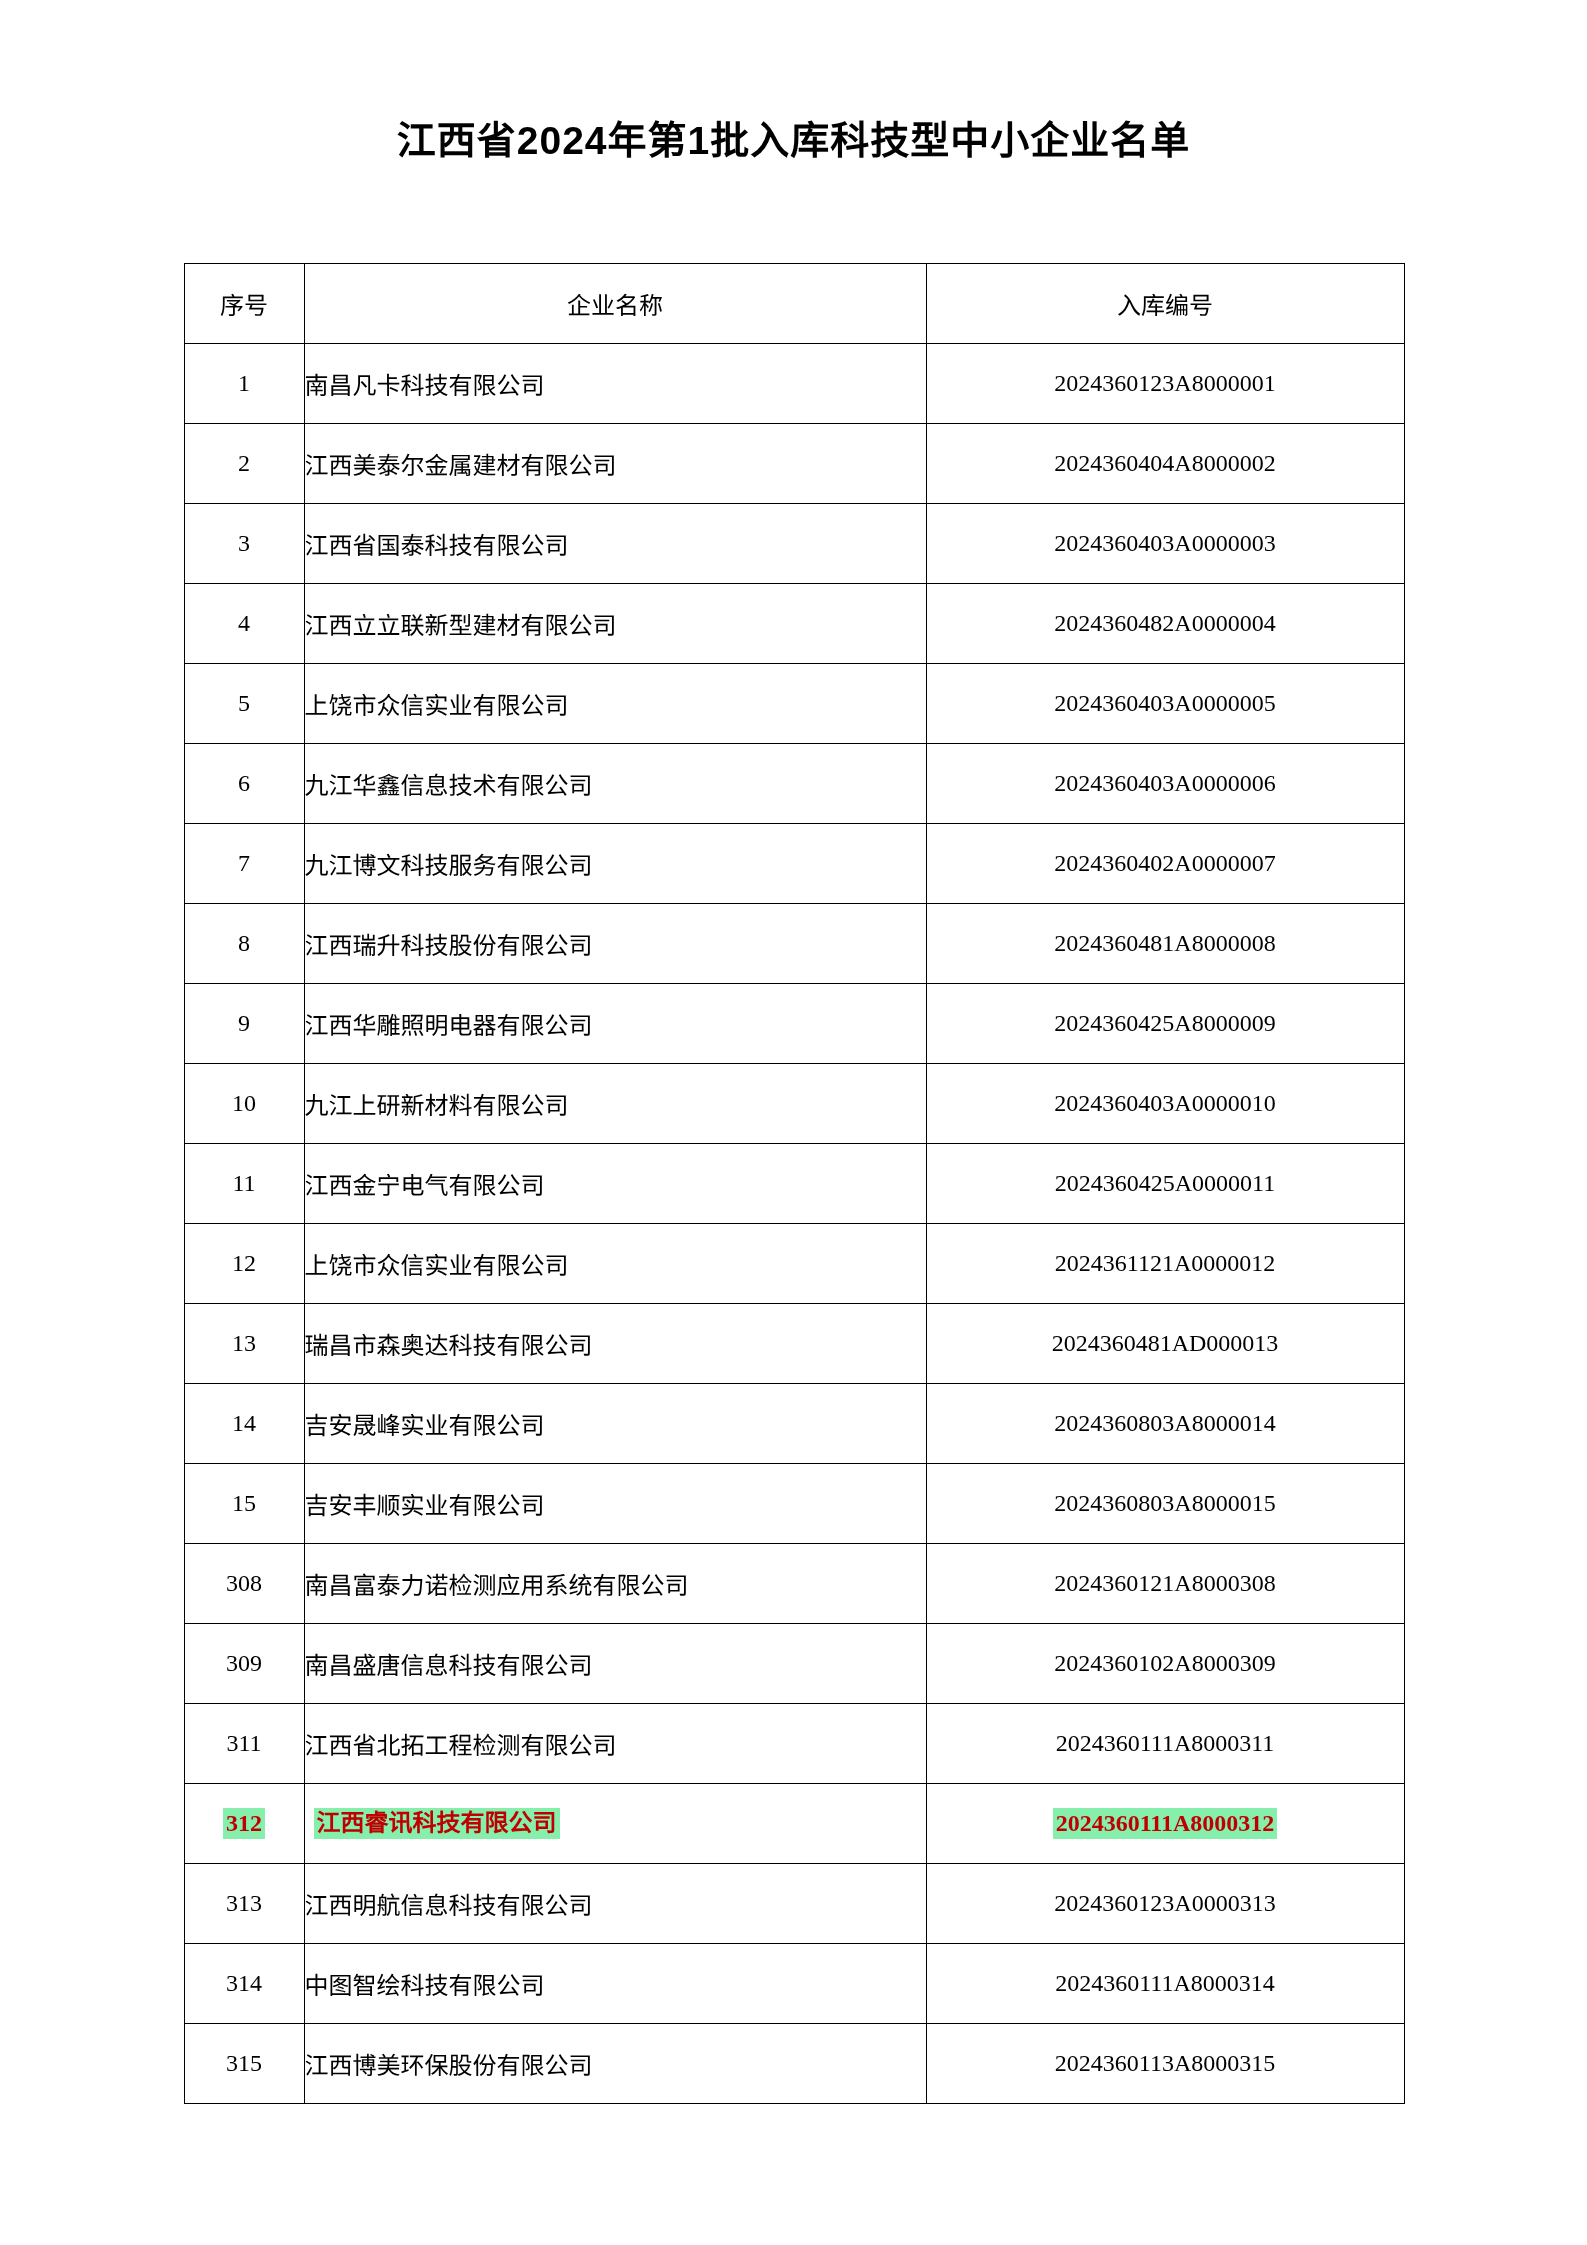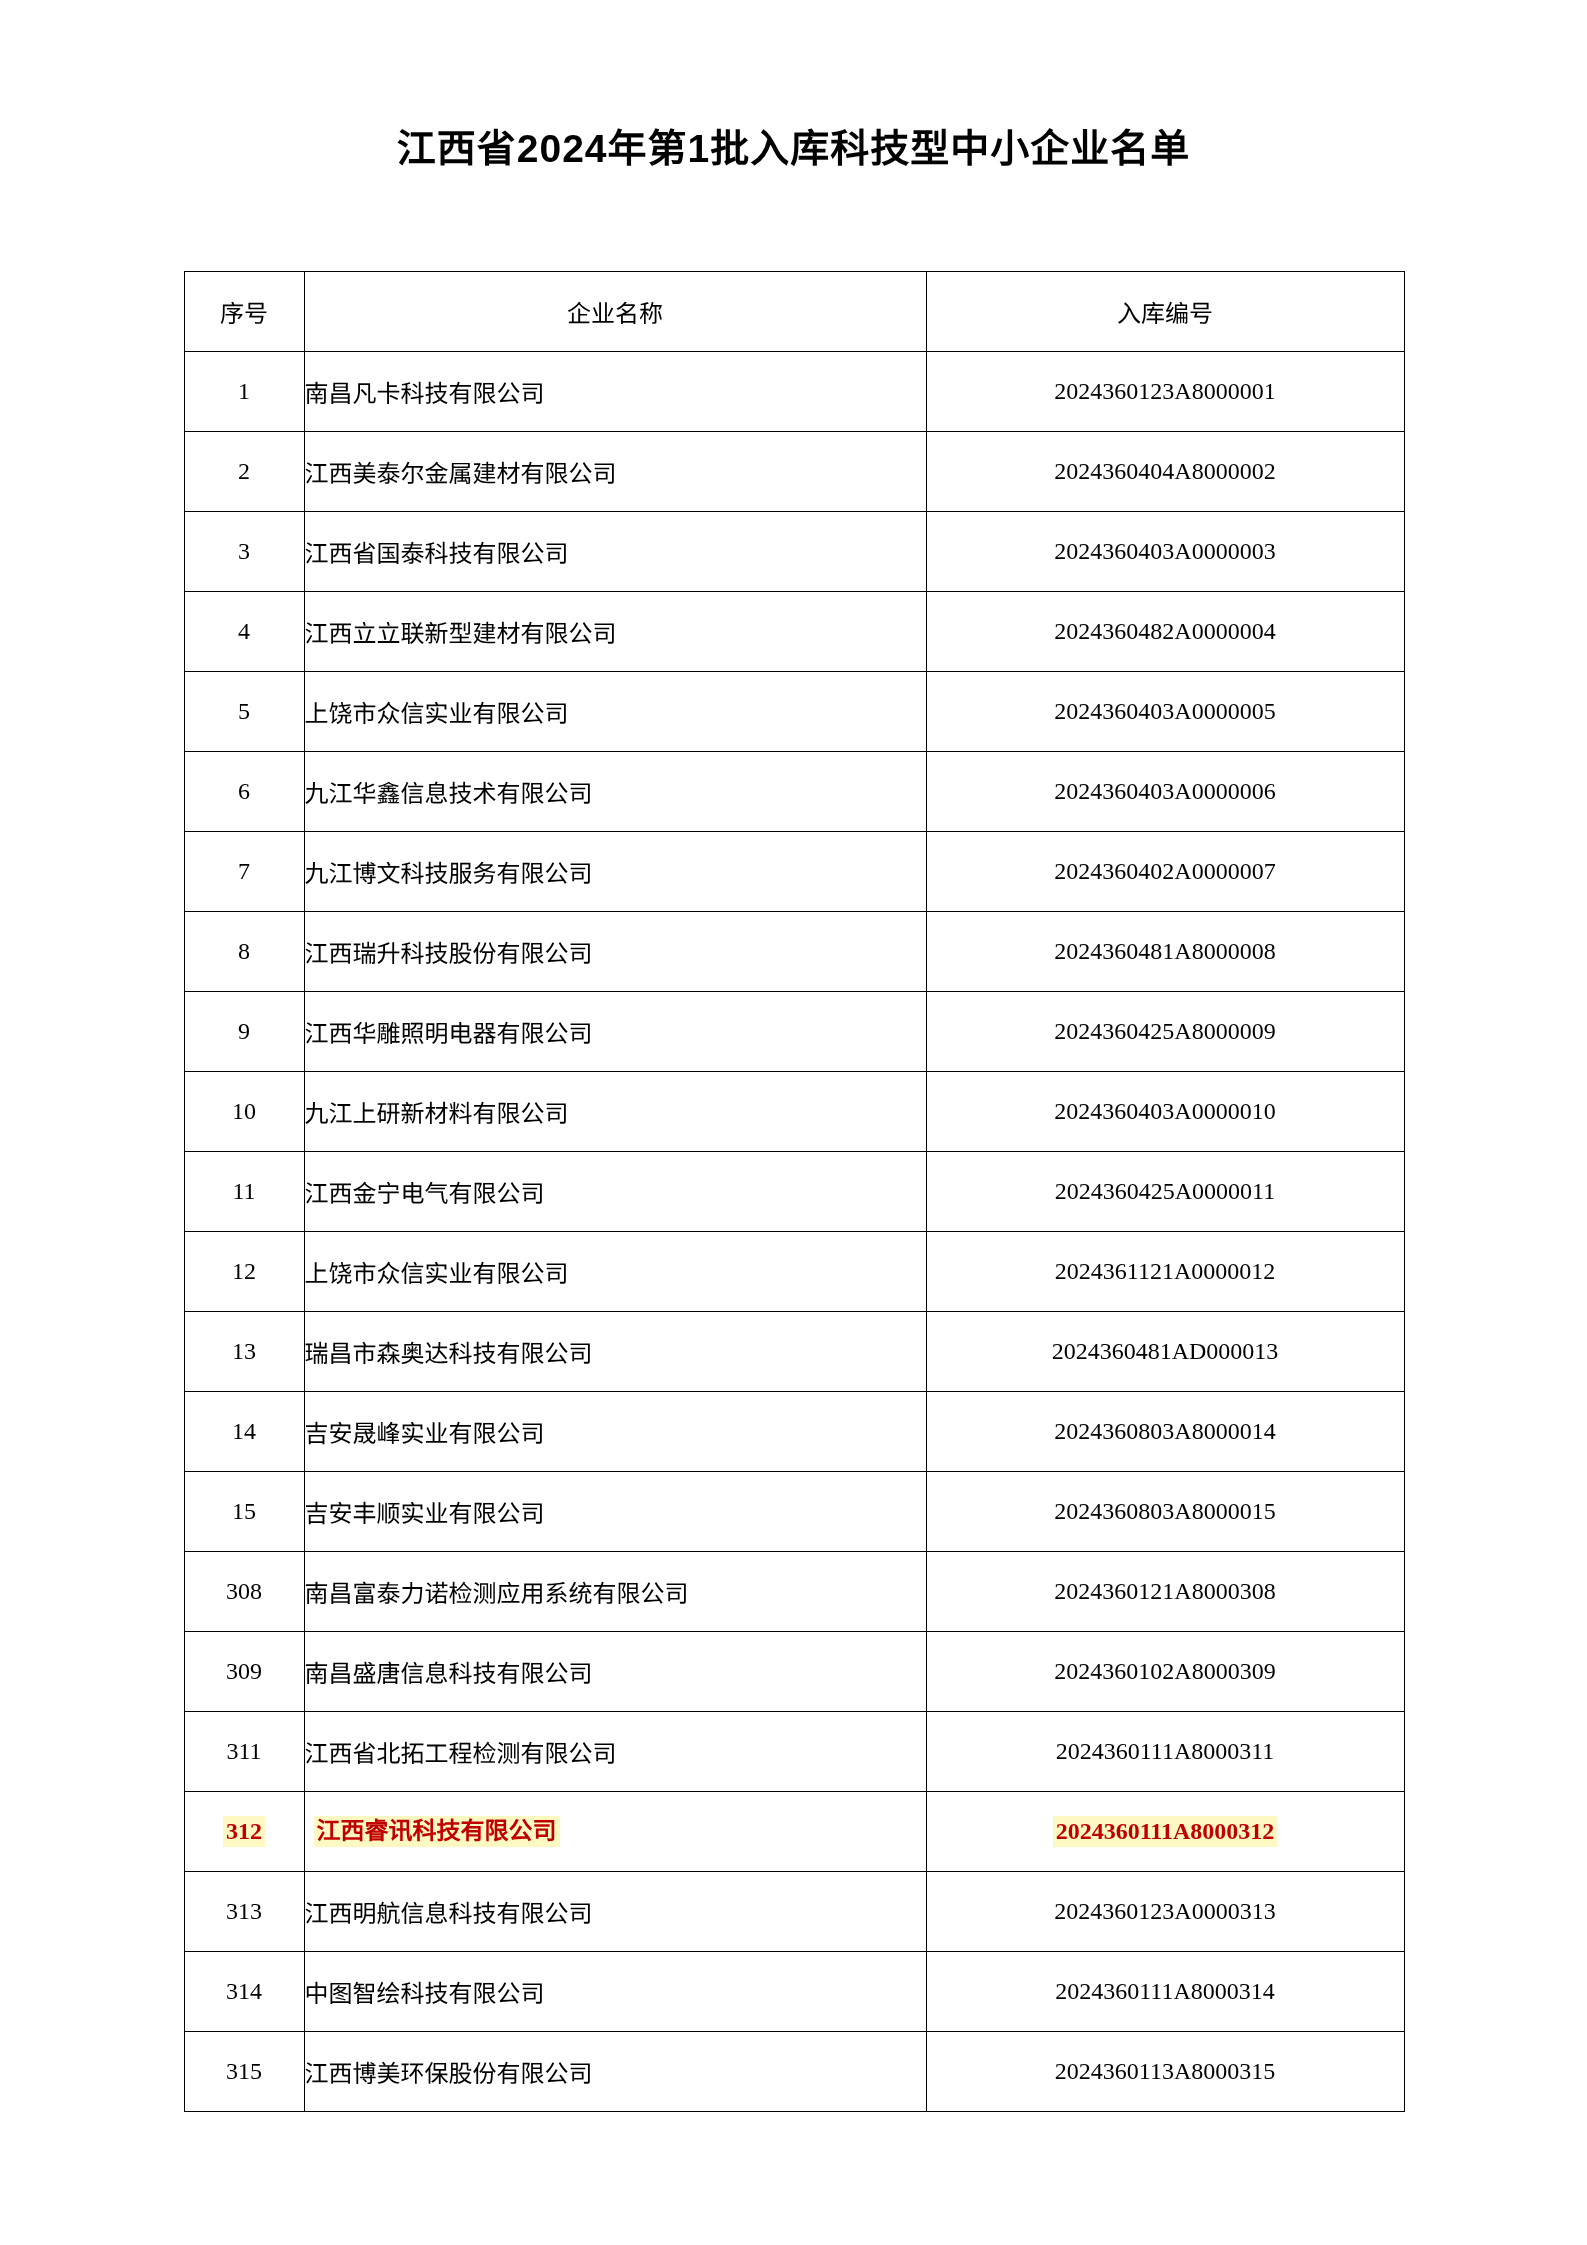--- a/index.html
+++ b/index.html
@@ -12,21 +12,21 @@
     width: 1587px;
     height: 2245px;
     font-family: "Liberation Serif", "DejaVu Serif", serif;
     color: #000000;
     overflow: hidden;
   }
   .page {
     width: 1587px;
     min-height: 2245px;
     box-sizing: border-box;
-    padding: 12px;
+    padding: 4px;
     background: #ffffff;
     position: relative;
   }
   .doc-title {
     text-align: center;
     font-size: 39px;
     font-weight: bold;
     letter-spacing: 1px;
     margin: 0;
     padding-top: 105px;
@@ -72,21 +72,21 @@
   td.code {
     text-align: center;
     font-size: 24px;
     font-family: "Liberation Serif", "DejaVu Serif", serif;
   }
   tr.highlight td {
     color: #c00000;
     font-weight: bold;
   }
   tr.highlight td .hl {
-    background: #fef9c3;
+    background: #86efac;
     display: inline-block;
     padding: 2px 3px;
     line-height: 1.15;
   }
   tr.highlight td.name .hl {
     margin-left: 9px;
   }
 </style>
 </head>
 <body>

